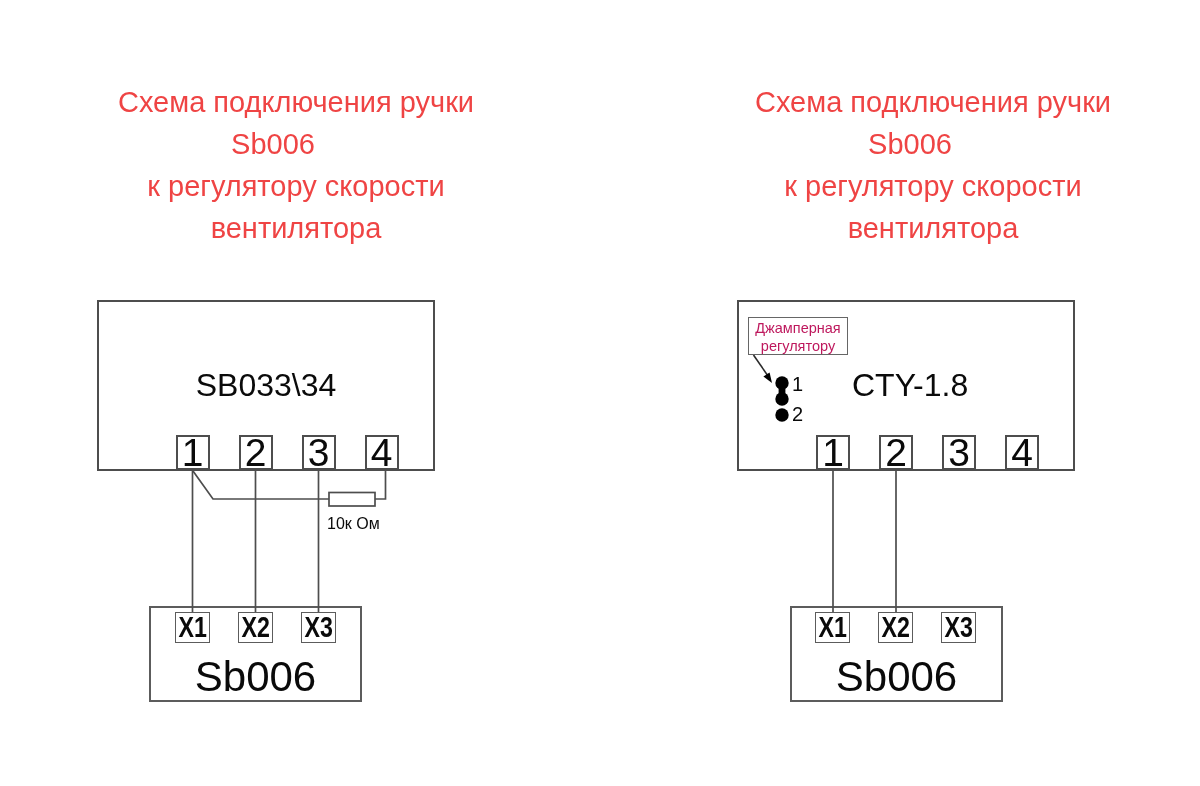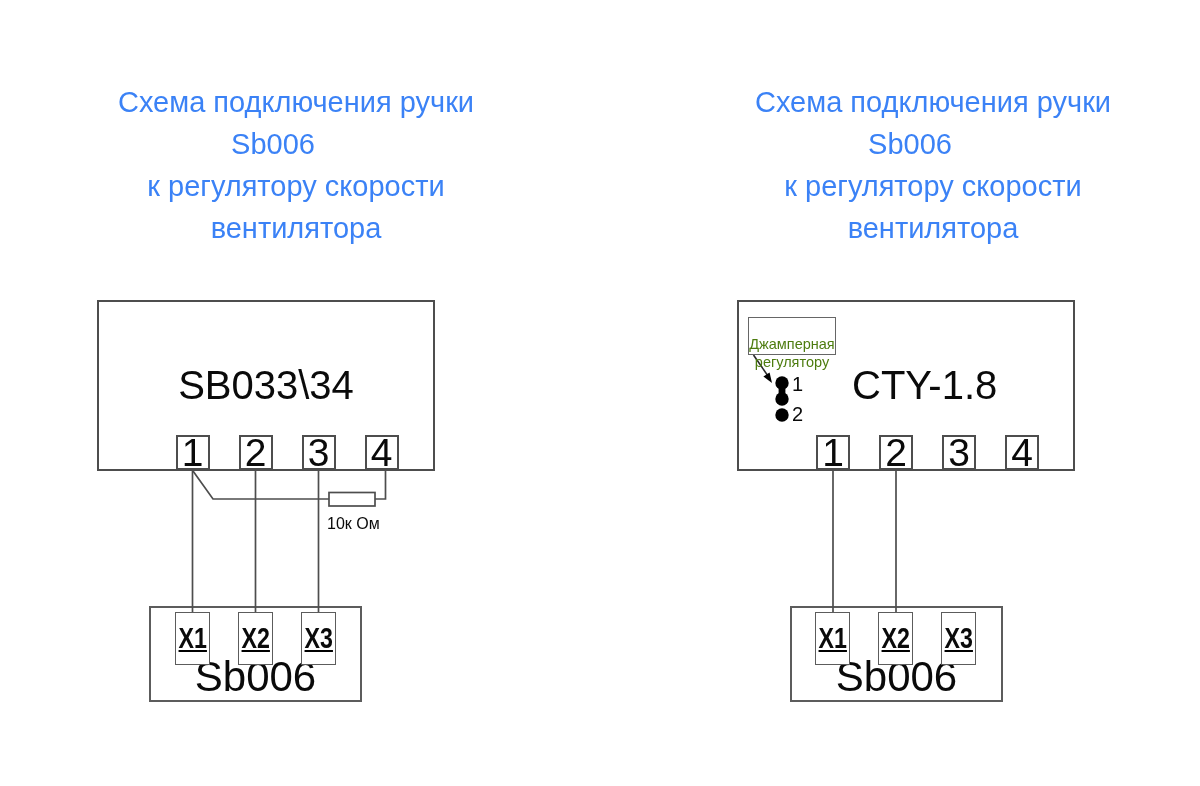--- a/index.html
+++ b/index.html
@@ -14,21 +14,21 @@
     overflow: hidden;
   }
 
   .title-block {
     position: absolute;
     top: 81px;
     width: 480px;
     text-align: center;
     font-size: 29px;
     line-height: 42px;
-    color: #3b82f6;
+    color: #ef4444;
     z-index: 2;
   }
   .title-left  { left: 56px;  }
   .title-right { left: 693px; }
   .shift-left  { transform: translateX(-23px); }
 
   .bigbox {
     position: absolute;
     top: 300px;
     width: 338px;
@@ -39,21 +39,21 @@
   }
   .bigbox-left  { left: 97px;  }
   .bigbox-right { left: 737px; padding-left: 12px; }
 
   .box-label {
     position: absolute;
     top: 63px;
     left: 0;
     width: 100%;
     text-align: center;
-    font-size: 40px;
+    font-size: 32px;
     line-height: 40px;
     color: #0a0a0a;
   }
   .box-label-right { text-align: left; padding-left: 113px; }
 
   .term {
     position: absolute;
     width: 34px;
     height: 35px;
     border: 2px solid #4d4d4d;
@@ -77,28 +77,27 @@
     background: #ffffff;
     z-index: 1;
   }
   .lowbox-left  { left: 149px; }
   .lowbox-right { left: 790px; }
 
   .xterm {
     position: absolute;
     top: 612px;
     width: 35px;
-    height: 53px;
+    height: 31px;
     border: 1.5px solid #5c5c5c;
     background: #ffffff;
     z-index: 4;
     display: flex;
     align-items: center;
     justify-content: center;
-    text-decoration: underline;
   }
   .xterm span {
     font-size: 29px;
     font-weight: bold;
     transform: scaleX(0.8);
     color: #0a0a0a;
     white-space: nowrap;
   }
 
   .handle-label {
@@ -119,30 +118,30 @@
     font-size: 16px;
     line-height: 22px;
     color: #0a0a0a;
     z-index: 4;
   }
 
   .jumper-box {
     position: absolute;
     left: 748px;
     top: 317px;
-    width: 88px;
+    width: 100px;
     height: 38px;
     border: 1.5px solid #666;
     background: #ffffff;
     z-index: 4;
     text-align: center;
     font-size: 14.5px;
     line-height: 17.5px;
-    padding-top: 18px;
-    color: #4d7c0f;
+    padding-top: 2px;
+    color: #be185d;
   }
 
   .pin-label {
     position: absolute;
     font-size: 20px;
     line-height: 20px;
     color: #0a0a0a;
     z-index: 4;
   }
   .pin-label-1 { left: 792px; top: 374px; }

